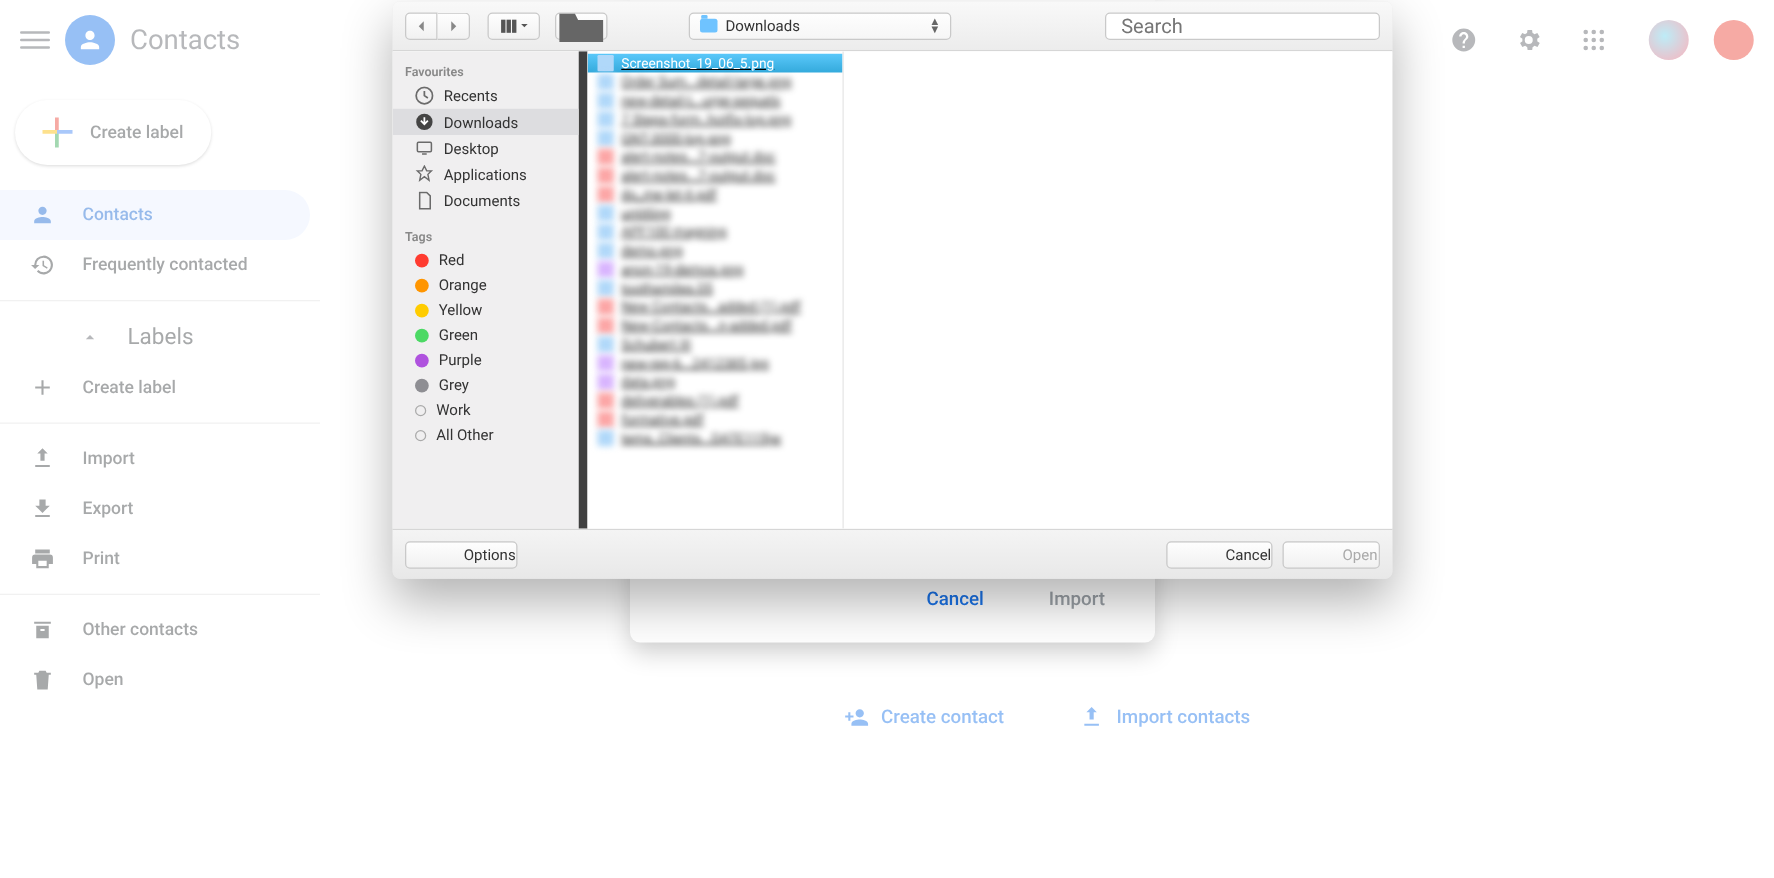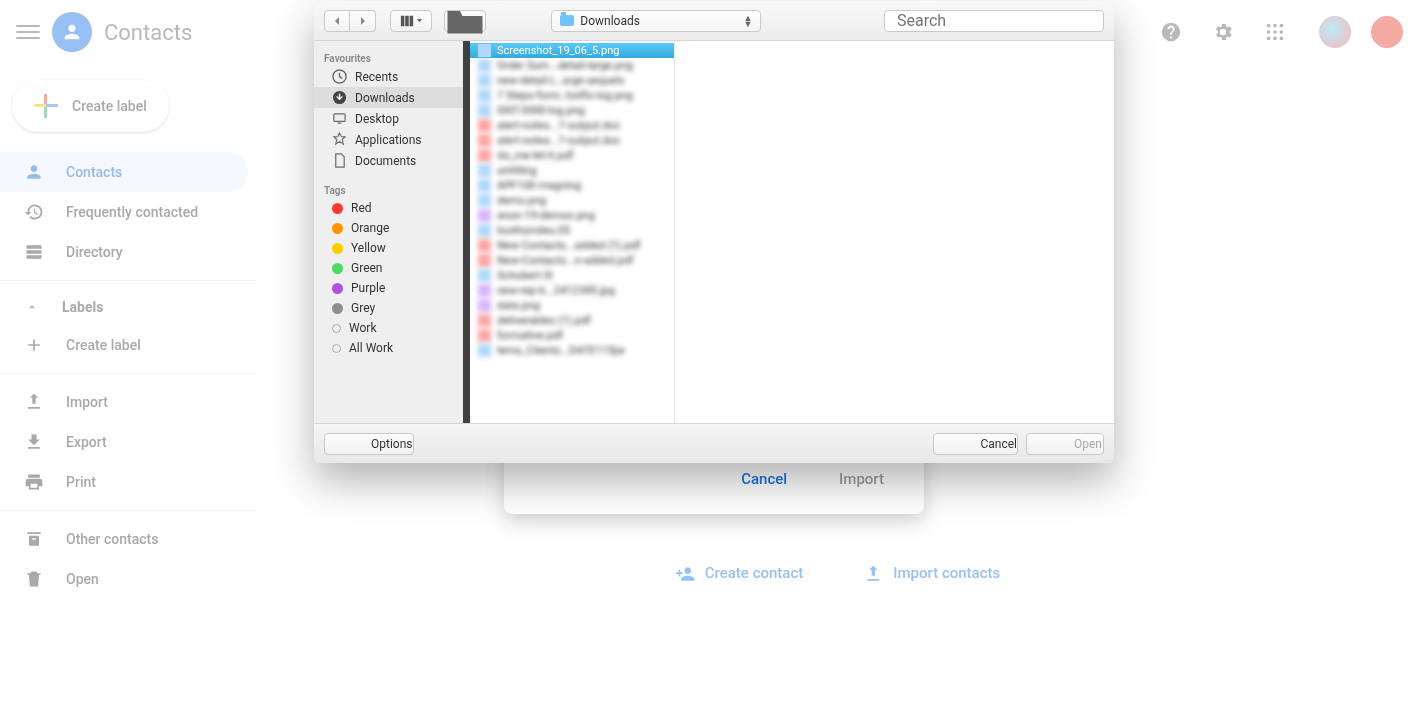--- a/index.html
+++ b/index.html
@@ -27,21 +27,21 @@
 .plus-icon { width:24px; height:24px; position:relative; }
 .plus-icon::before, .plus-icon::after { content:''; position:absolute; background:#34a853; }
 .plus-icon::before { width:3px; height:24px; left:10px; top:0; background: linear-gradient(#ea4335 50%, #34a853 50%); }
 .plus-icon::after { width:24px; height:3px; top:10px; left:0; background: linear-gradient(90deg,#fbbc04 50%, #4285f4 50%); }
 .create-contact-btn span { color:#3c4043; font-size:14px; font-weight:500; }
 
 .nav-item { display:flex; align-items:center; gap:22px; padding: 10px 0 10px 24px; border-radius: 0 24px 24px 0; cursor:pointer; color:#3c4043; font-size:14px; font-weight:500; margin-right:8px; }
 .nav-item.active { background:#e8f0fe; color:#1967d2; }
 .nav-item svg { width:20px; height:20px; fill:currentColor; flex-shrink:0; }
 .nav-divider { height:1px; background:#e0e0e0; margin: 8px 0; }
-.nav-section-header { display:flex; align-items:center; gap:22px; padding: 10px 0 10px 24px; color:#3c4043; font-size:14px; font-weight:700; }
+.nav-section-header { display:flex; align-items:center; gap:22px; padding: 10px 0 10px 24px; color:#3c4043; font-size:18px; font-weight:400;margin-left:40px; }
 .nav-section-header svg { width:16px; height:16px; fill:#5f6368; }
 
 .content { flex:1; position:relative; }
 .content-actions { position:absolute; top: 500px; left: 50%; transform: translateX(-50%); display:flex; gap: 60px; }
 .content-action { display:flex; gap:10px; color:#1a73e8; font-size:15px; font-weight:500; cursor:pointer; }
 .content-action svg { width:20px; height:20px; fill:#1a73e8; }
 
 
 .import-dialog { position:absolute; z-index: 10; left: 504px; top: 0; width: 420px; height: 514px; background:#fff; border-radius: 0 0 8px 8px; box-shadow: 0 8px 20px rgba(0,0,0,0.18); }
 .import-dialog-footer { position:absolute; bottom:0; right:0; padding: 18px 28px; display:flex; gap: 28px; }
@@ -70,21 +70,21 @@
 
 .fp-body { flex:1; display:flex; background:#fff; overflow:hidden; }
 .fp-sidebar { width:156px; background:#f0eff0; border-right:7px solid #404040; padding:8px 0; overflow:auto; }
 .fp-section-label { font-size:10px; color:#888; font-weight:600; padding: 4px 10px 2px; text-transform:none; }
 .fp-sb-item { display:flex; align-items:center; gap:8px; padding: 3px 10px 3px 18px; font-size:12px; color:#333; cursor:pointer; }
 .fp-sb-item.selected { background:#dddde0; }
 .fp-sb-item svg { width:15px; height:15px; fill:#6b6b6b; flex-shrink:0; }
 .fp-sb-item .tag-dot { width:11px; height:11px; border-radius:50%; flex-shrink:0; }
 .fp-sb-item .tag-dot.hollow { background:transparent; border:1.5px solid #aaa; width:9px; height:9px; }
 
-.fp-filelist { flex:1; background:#fff; overflow:hidden; position:relative; }
+.fp-filelist { flex:1; background:#fff; overflow:hidden; position:relative;text-decoration:underline; }
 .fp-column { width:205px; height:100%; border-right:1px solid #e6e6e6; overflow-y:auto; padding-top:2px; }
 .fp-file-row { display:flex; align-items:center; gap:6px; padding: 1px 8px; font-size:11px; color:#333; cursor:pointer; white-space:nowrap; overflow:hidden; filter: blur(2.5px); }
 .fp-file-row.first { filter:none; }
 .fp-file-row.first { background: linear-gradient(#5ac8fa,#34aadc); color:#fff; }
 .fp-file-icon { width:13px; height:13px; flex-shrink:0; display:flex; align-items:center; justify-content:center; }
 .fp-file-icon.png { background: #b0d8f9; border-radius:1px; }
 .fp-file-icon.pdf { background: #fca5a5; border-radius:1px; }
 .fp-file-icon.jpg { background: #d8b4fe; border-radius:1px; }
 
 .fp-footer { height:40px; background: linear-gradient(#f4f4f4,#e8e8e8); border-top:1px solid #d6d6d6; display:flex; align-items:center; padding:0 10px; gap:8px; }
@@ -147,26 +147,20 @@
             <path d="M12 12c2.2 0 4-1.8 4-4s-1.8-4-4-4-4 1.8-4 4 1.8 4 4 4zm0 2c-2.7 0-8 1.3-8 4v2h16v-2c0-2.7-5.3-4-8-4z"></path>
           </svg>
         <span>Contacts</span>
       </div>
       <div class="nav-item">
         <svg viewBox="0 0 24 24">
             <path d="M13 3a9 9 0 00-9 9H1l3.9 3.9L9 12H6a7 7 0 117 7 7 7 0 01-5-2.1l-1.4 1.4A9 9 0 1013 3zm-1 5v5l4.3 2.5.7-1.2-3.5-2V8H12z"></path>
           </svg>
         <span>Frequently contacted</span>
       </div>
-      <div class="nav-item">
-        <svg viewBox="0 0 24 24">
-            <path d="M3 4h18v4H3V4zm0 6h18v4H3v-4zm0 6h18v4H3v-4z"></path>
-          </svg>
-        <span>Directory</span>
-      </div>
       <div class="nav-divider"></div>
       <div class="nav-section-header">
         <svg viewBox="0 0 24 24">
             <path d="M7 14l5-5 5 5z"></path>
           </svg>
         <span>Labels</span>
       </div>
       <div class="nav-item">
         <svg viewBox="0 0 24 24">
             <path d="M19 13h-6v6h-2v-6H5v-2h6V5h2v6h6v2z"></path>
@@ -338,21 +332,21 @@
       <div class="fp-sb-item">
           <div class="tag-dot" style="background:#8e8e93"></div>
           <span>Grey</span>
         </div>
       <div class="fp-sb-item">
           <div class="tag-dot hollow"></div>
           <span>Work</span>
         </div>
       <div class="fp-sb-item">
           <div class="tag-dot hollow"></div>
-          <span>All Work</span>
+          <span>All Other</span>
         </div>
     </div>
 
     <div class="fp-filelist">
       <div class="fp-column" id="fp-column">
           <div class="fp-file-row first">
             <div class="fp-file-icon png"></div>
             <span>Screenshot_19_06_5.png</span>
           </div>
           <div class="fp-file-row">

